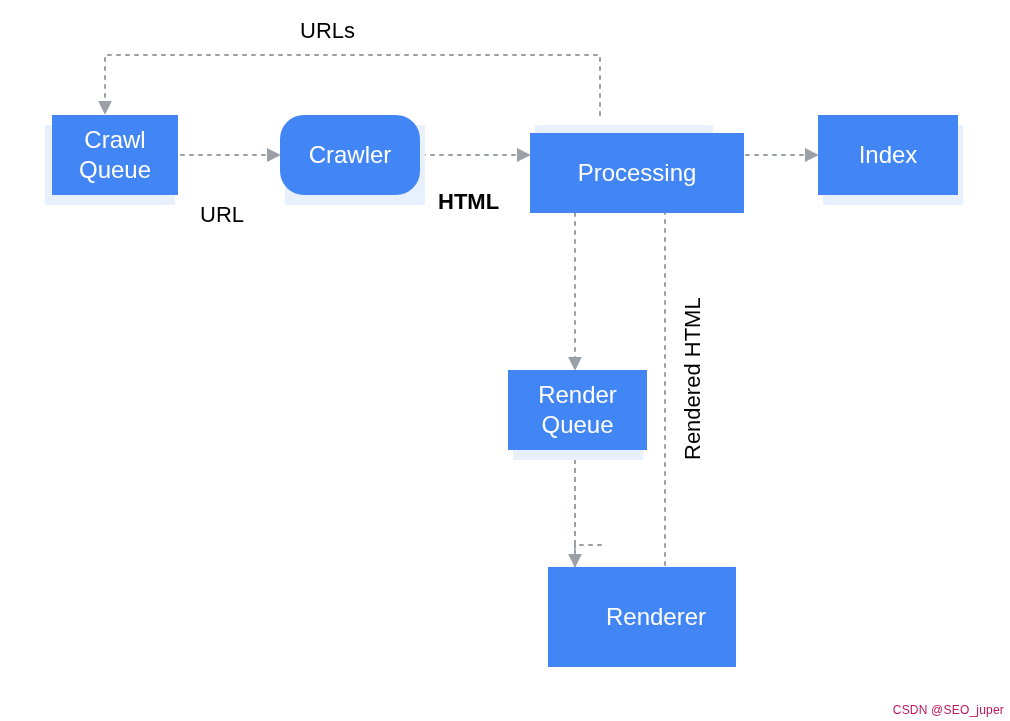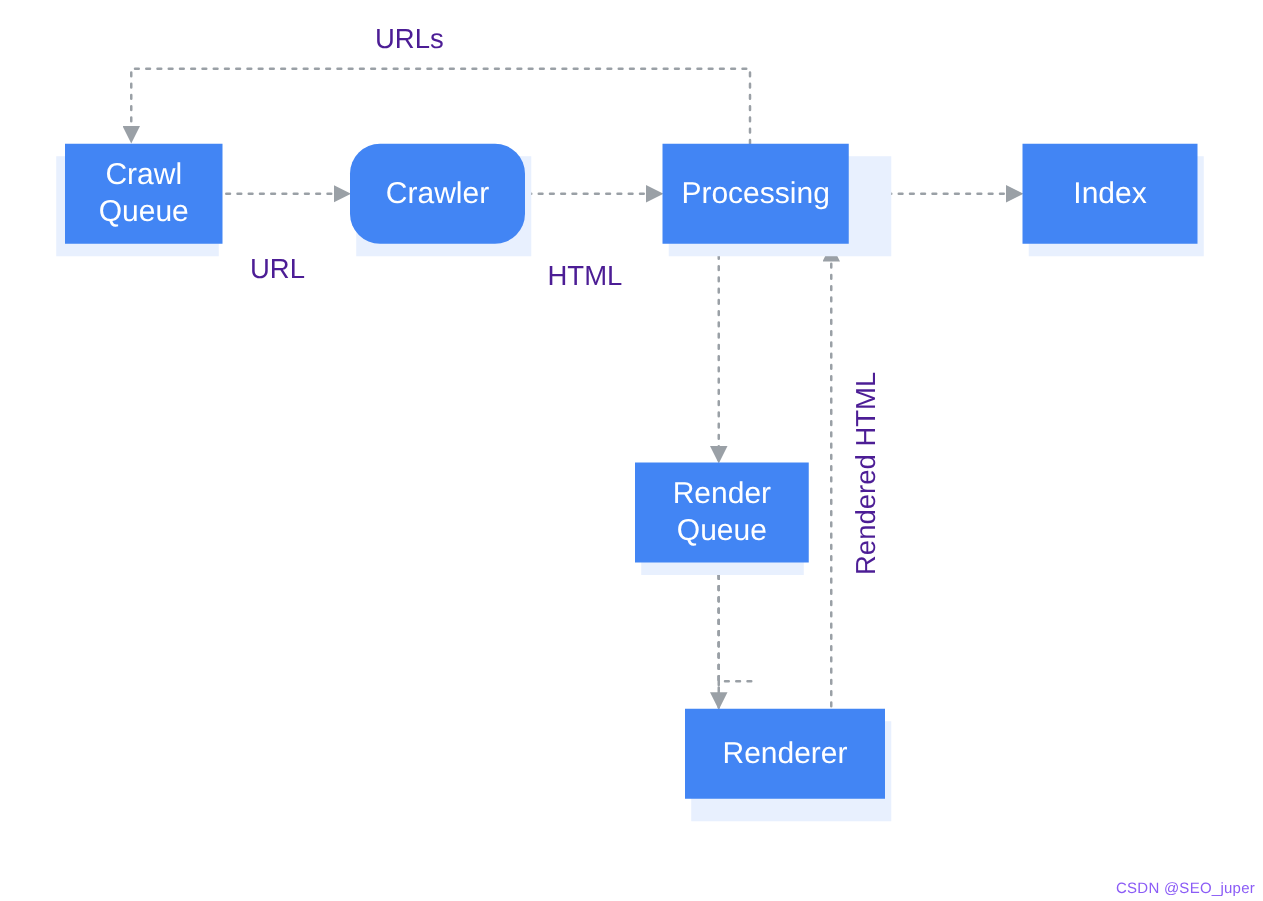--- a/index.html
+++ b/index.html
@@ -23,33 +23,33 @@
     font-size: 24px;
     line-height: 1.25;
     display: flex;
     align-items: center;
     justify-content: center;
     text-align: center;
     white-space: pre-line;
   }
   .edge-label {
     position: absolute;
-    color: #4c1d95;
+    color: #000000;
     font-size: 22px;
   }
   .edge-label.vertical {
     writing-mode: vertical-rl;
     transform: rotate(180deg);
   }
   .watermark {
     position: absolute;
     right: 6px;
     bottom: 4px;
     font-size: 12px;
-    color: #8b5cf6;
+    color: #be185d;
     letter-spacing: 0.2px;
     font-family: Arial, sans-serif;
   }
   svg.connectors {
     position: absolute;
     left: 0; top: 0;
     width: 1010px;
     height: 721px;
     pointer-events: none;
   }
@@ -94,38 +94,38 @@
   <span>Crawl
 Queue</span>
 </div>
 
 <div class="node-shadow" style="left:285px; top:125px; width:140px; height:80px;"></div>
 <div class="node" style="left:280px; top:115px; width:140px; height:80px;border-radius:24px;">
   <span>Crawler</span>
 </div>
 
 <div class="node-shadow" style="left:535px; top:125px; width:178px; height:80px;"></div>
-<div class="node" style="left:530px; top:115px; width:149px; height:80px;">
+<div class="node" style="left:530px; top:133px; width:214px; height:80px;">
   <span>Processing</span>
 </div>
 
 <div class="node-shadow" style="left:823px; top:125px; width:140px; height:80px;"></div>
 <div class="node" style="left:818px; top:115px; width:140px; height:80px;">
   <span>Index</span>
 </div>
 
 <div class="node-shadow" style="left:513px; top:380px; width:130px; height:80px;"></div>
 <div class="node" style="left:508px; top:370px; width:139px; height:80px;">
   <span>Render
 Queue</span>
 </div>
 
 <div class="node-shadow" style="left:553px; top:577px; width:160px; height:80px;"></div>
-<div class="node" style="left:548px; top:567px; width:160px; height:72px;">
+<div class="node" style="left:548px; top:567px; width:160px; height:100px;padding-left:28px;">
   <span>Renderer</span>
 </div>
 
 <div class="edge-label" style="left:300px; top:18px;">URLs</div>
 <div class="edge-label" style="left:200px; top:202px;">URL</div>
-<div class="edge-label" style="left:438px; top:208px;">HTML</div>
+<div class="edge-label" style="left:438px; top:189px;font-weight:bold;">HTML</div>
 <div class="edge-label vertical" style="left:680px; top:260px; height:200px;">Rendered HTML</div>
 
 <div class="watermark">CSDN @SEO_juper</div>
 
 </body></html>

